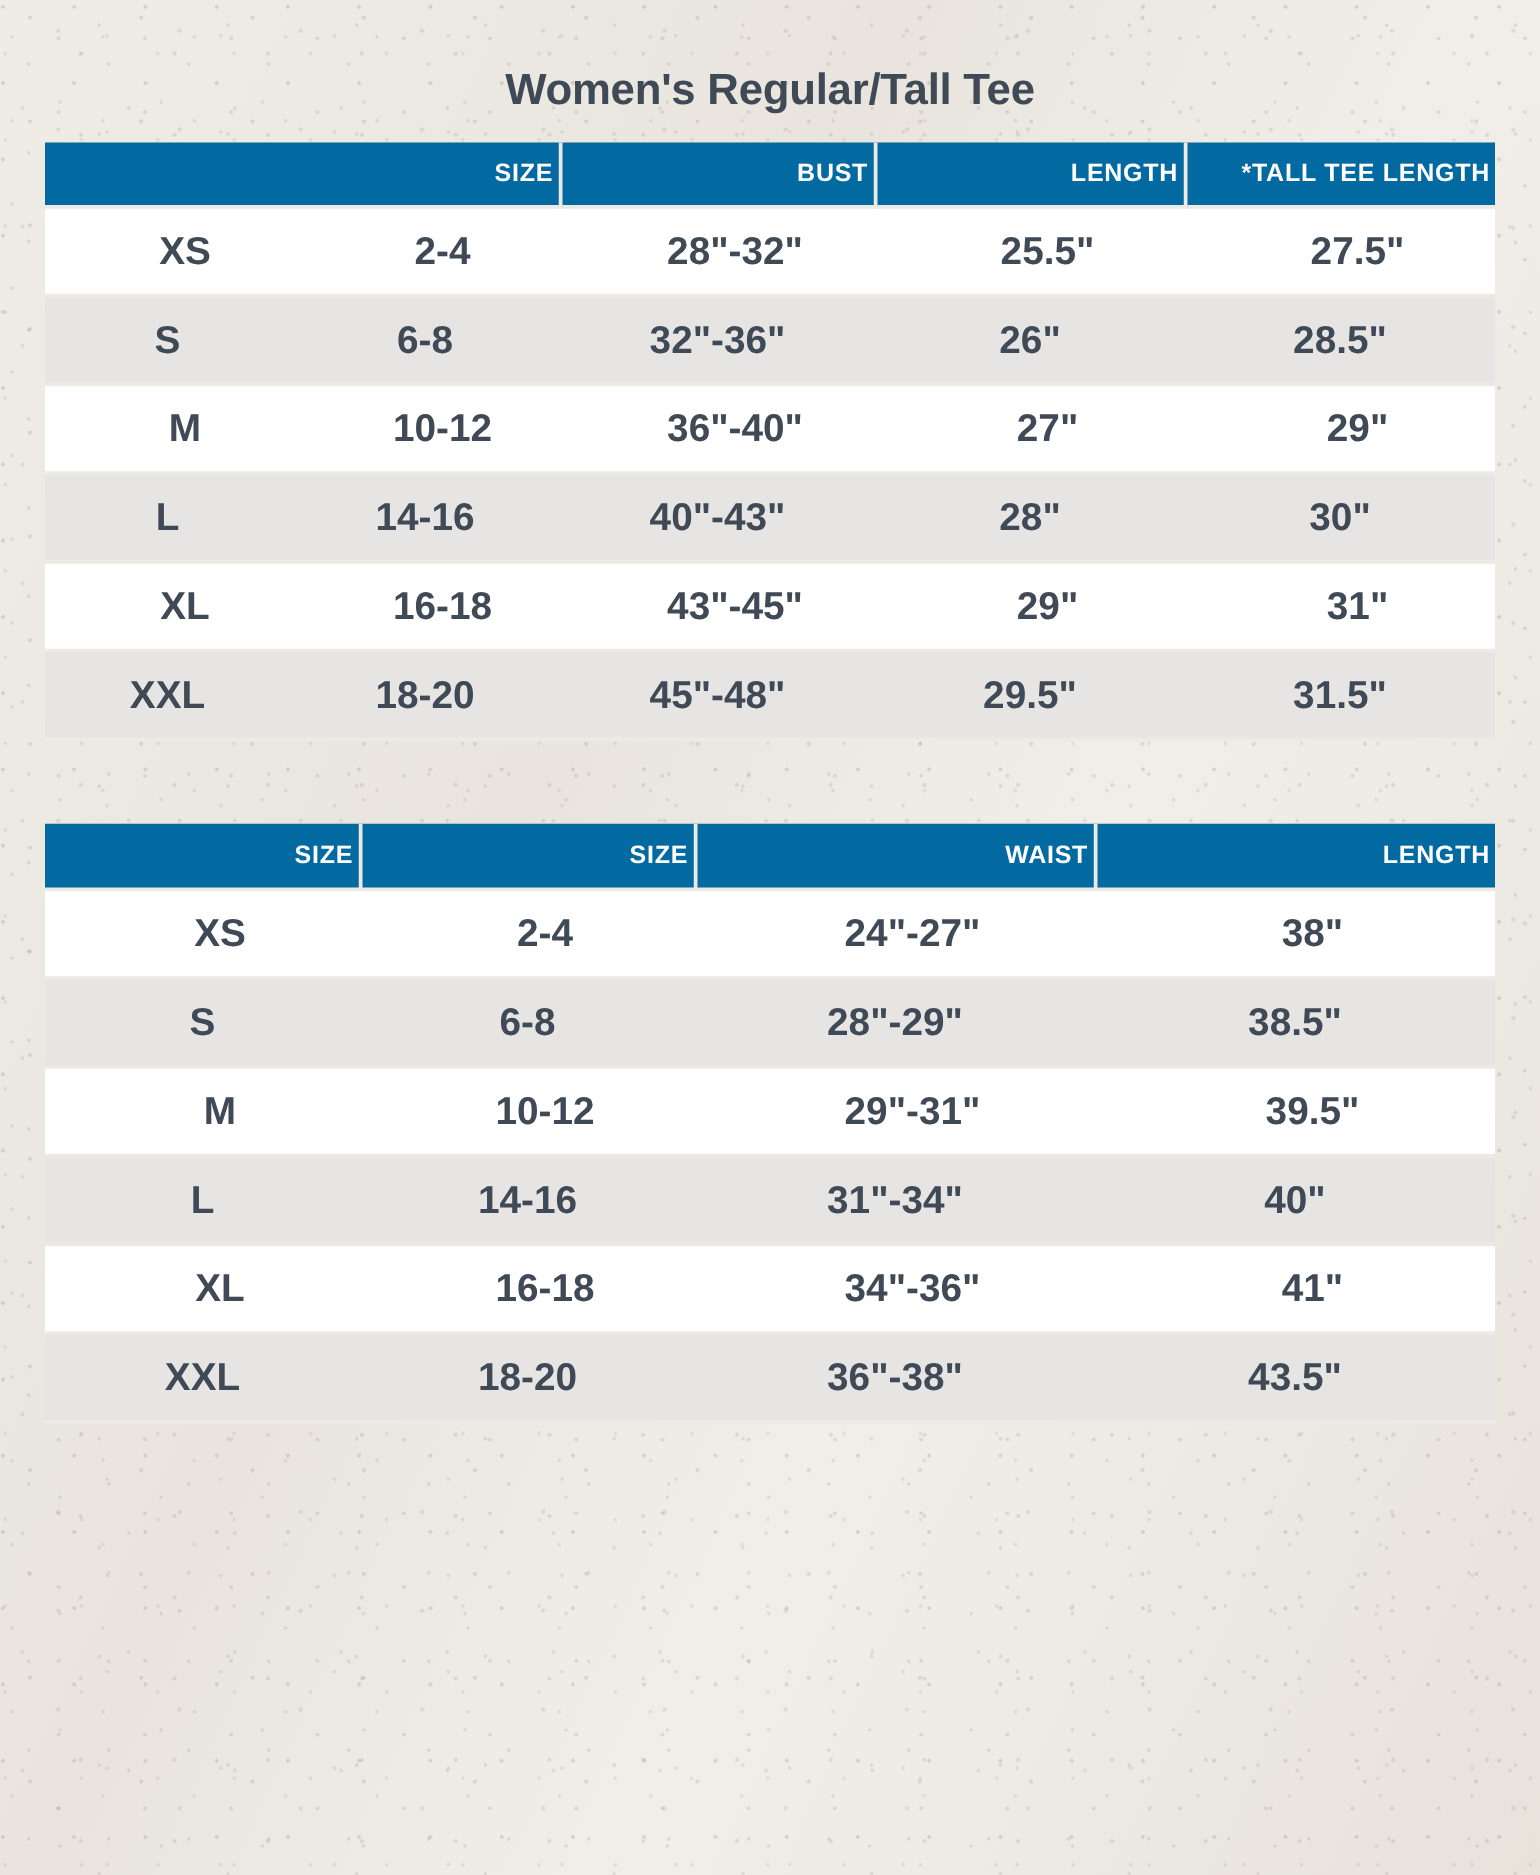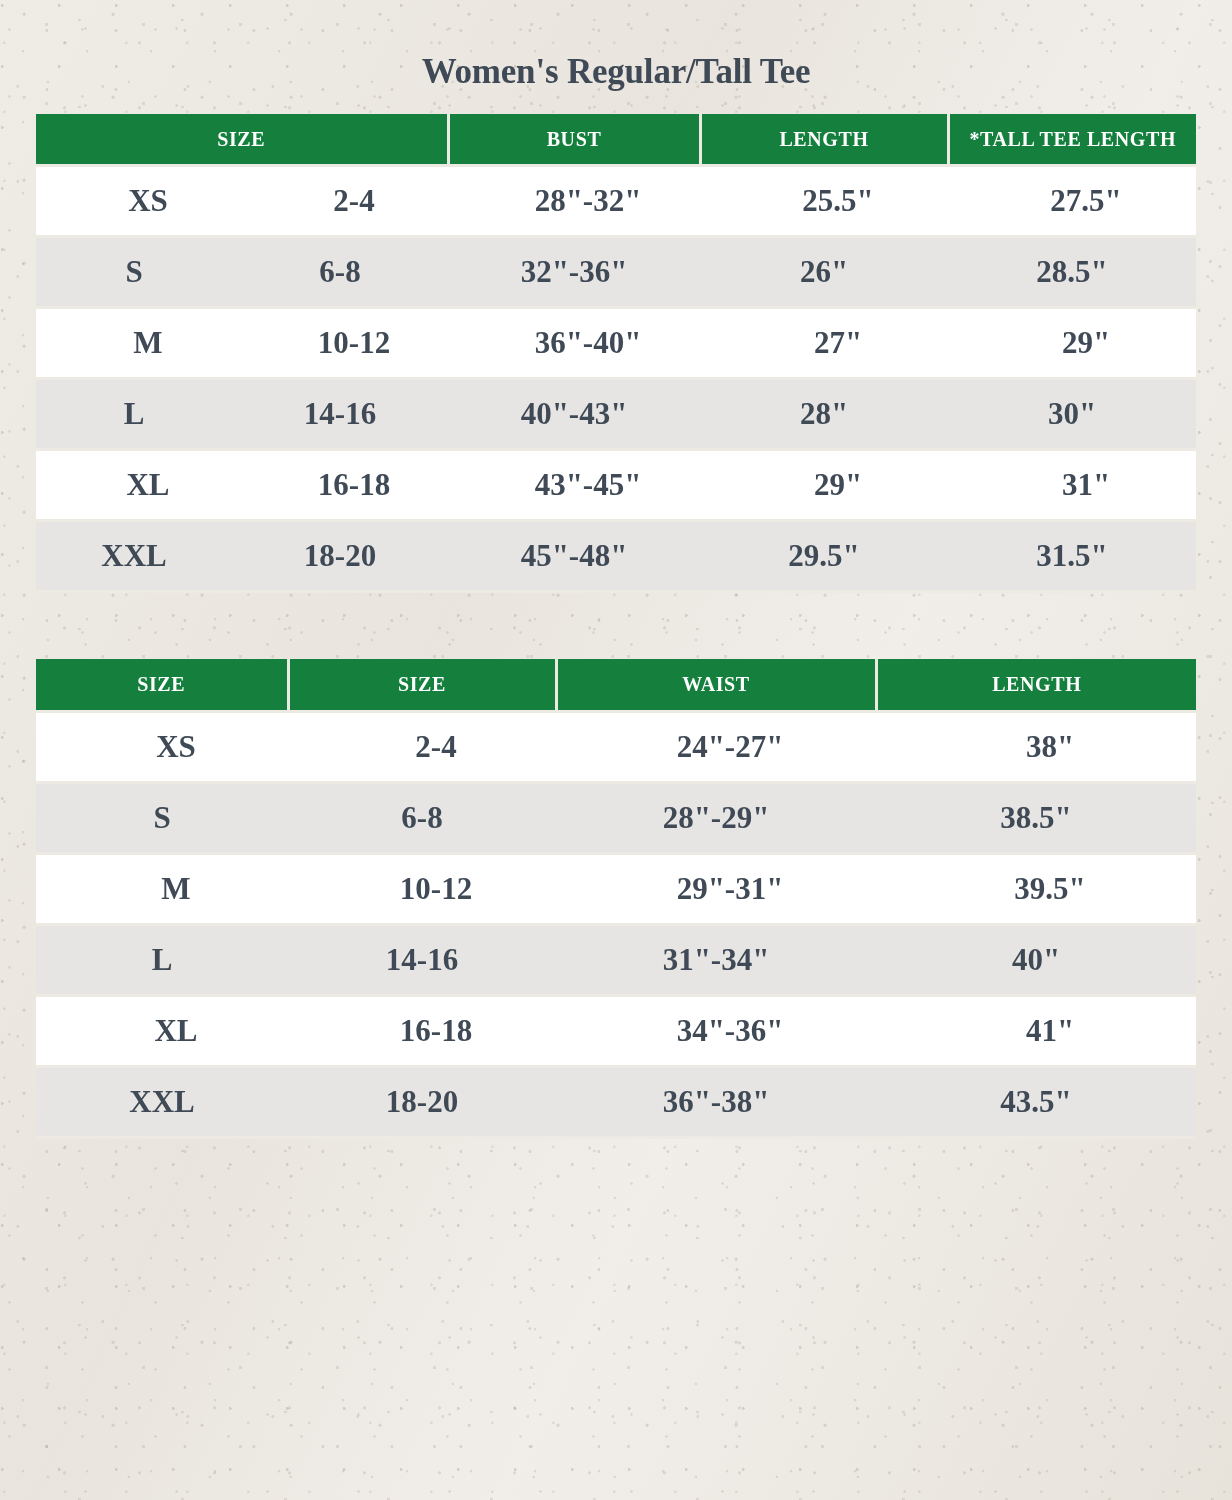--- a/index.html
+++ b/index.html
@@ -40,40 +40,39 @@
       100% 100%;
     pointer-events: none;
   }
   .page {
     position: relative;
     z-index: 1;
     padding: 0;
   }
   .section {
     margin: 0 auto;
-    font-family: Liberation Serif, serif;
   }
   .section-title {
     text-align: center;
     color: #3f4a56;
     font-weight: bold;
     letter-spacing: -0.2px;
   }
   table.size-table {
     border-collapse: collapse;
     table-layout: fixed;
   }
   table.size-table thead th {
-    background: #15803d;
+    background: #0369a1;
     color: #ffffff;
     font-size: 20px;
     font-weight: bold;
     letter-spacing: 0.6px;
     padding: 14px 4px;
-    text-align: center;
+    text-align: right;
     vertical-align: middle;
     line-height: 1.12;
     text-transform: uppercase;
   }
   table.size-table tbody td {
     color: #3f4a56;
     font-size: 31px;
     font-weight: bold;
     text-align: center;
     padding: 16px 4px;

